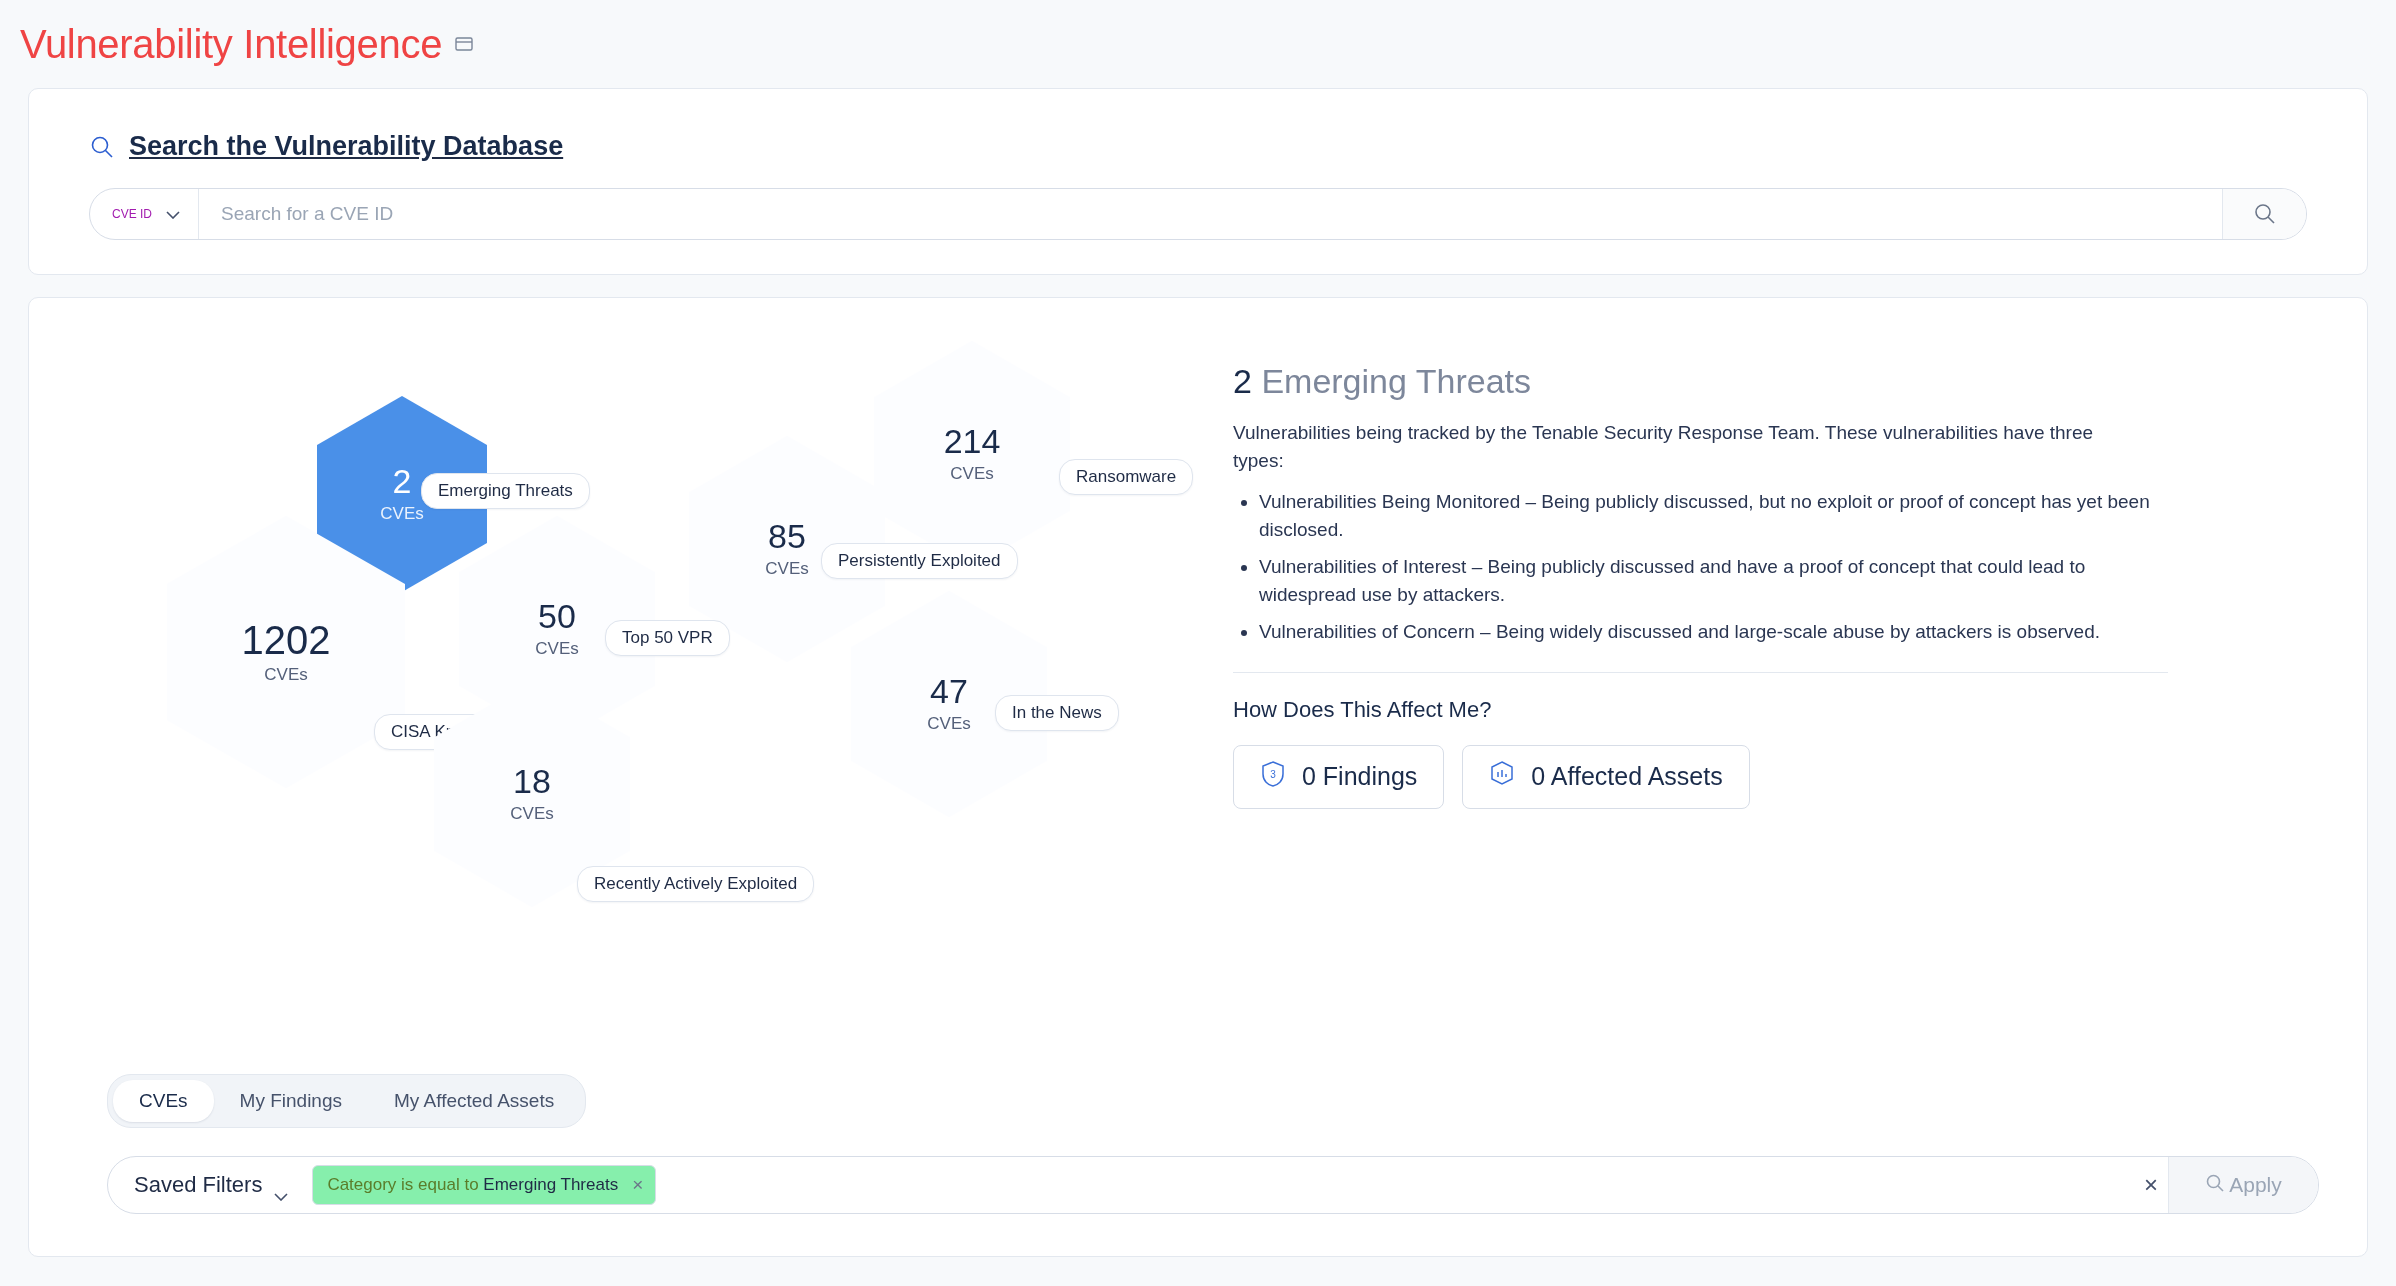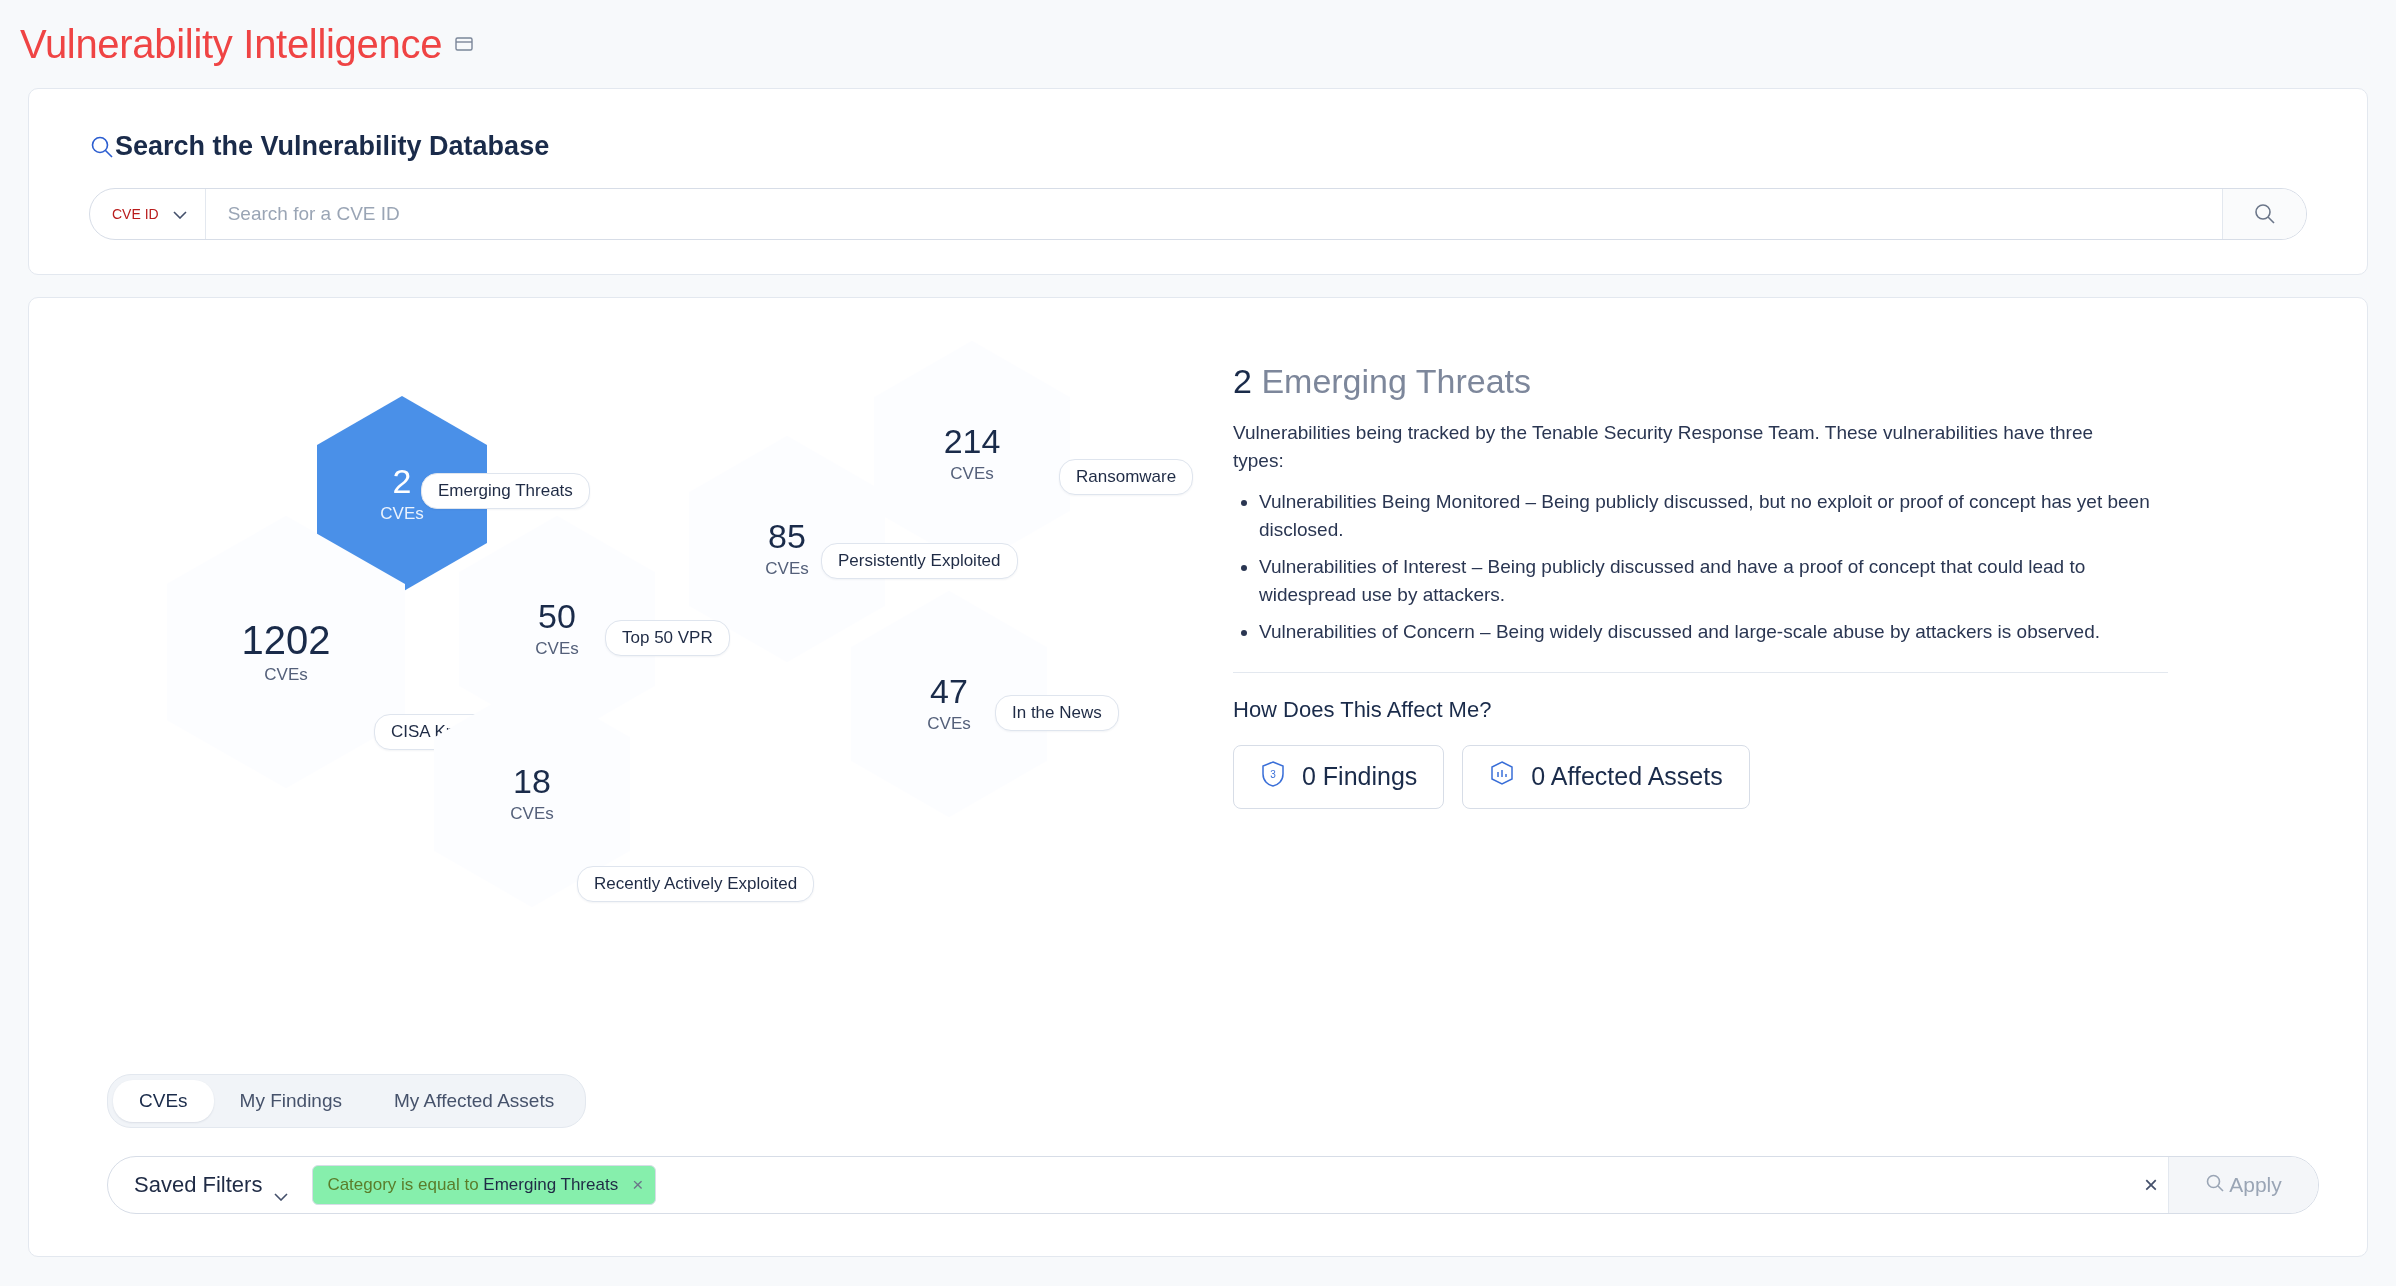--- a/index.html
+++ b/index.html
@@ -38,22 +38,23 @@
   .card {
     background: #ffffff;
     border: 1px solid #e3e8ef;
     border-radius: 10px;
     margin: 0 28px;
   }
 
   
   .search-card { padding: 28px 0 34px 0; }
   .search-head {
-    display: flex; align-items: center; 
+    display: flex; align-items: center; gap: 14px;
     padding: 14px 0 0 60px;
+    text-decoration: underline;
   }
   .search-head-title { font-size: 27px; font-weight: 700; color: #1a2b4a; }
   .mag { width: 26px; height: 26px; color:#2b5dd0; }
 
   .search-row {
     margin: 26px 60px 0 60px;
     height: 52px;
     border: 1px solid #d7dde7;
     border-radius: 26px;
     display: flex;
@@ -61,21 +62,21 @@
     background: #fff;
     overflow: hidden;
   }
   .search-type {
     display:flex; align-items:center; gap:14px;
     padding: 0 18px 0 22px;
     height: 100%;
     border-right: 1px solid #e3e8ef;
     font-size: 010px;
   }
-  .search-type-label { font-size: 14px; color:#b91c1c; }
+  .search-type-label { font-size: 12px; color:#a21caf; }
   .chev { width:14px; height:8px; color:#44506b; }
   .search-input {
     flex: 1;
     height: 100%;
     border: none;
     outline: none;
     padding: 0 22px;
     font-size: 19px;
     color: #1f2b45;
     font-family: "Liberation Sans", sans-serif;

